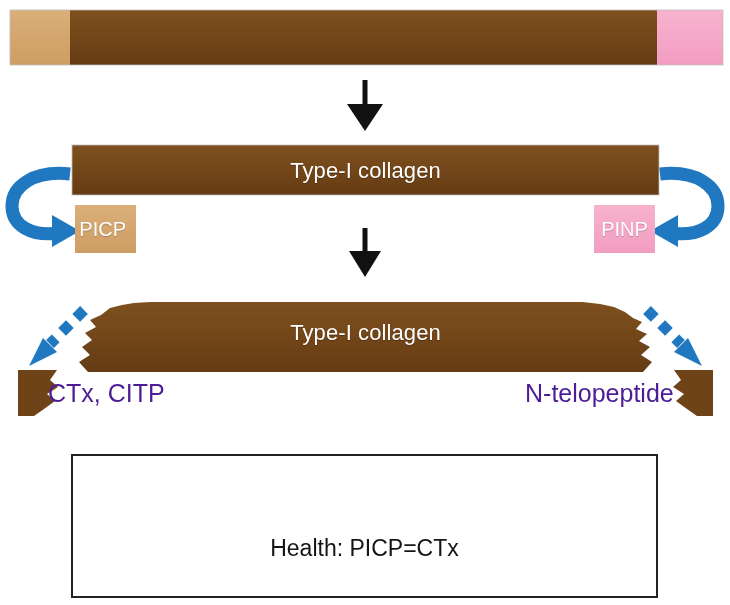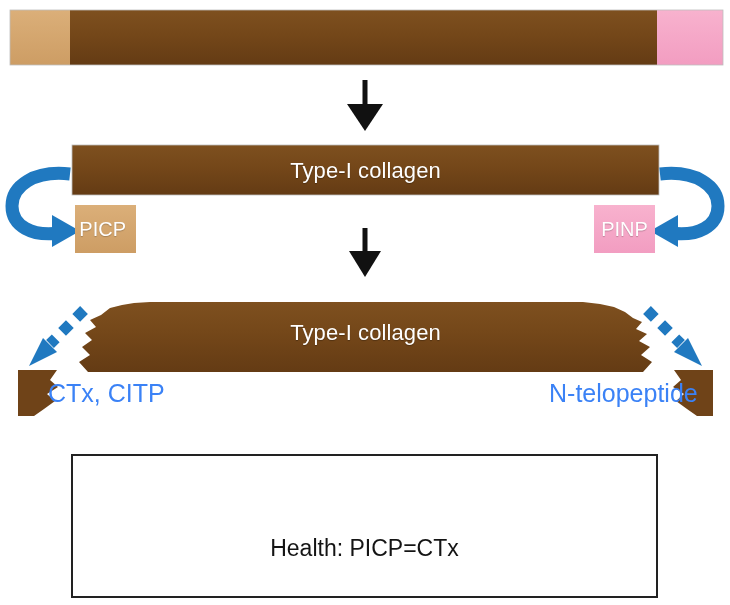--- a/index.html
+++ b/index.html
@@ -36,21 +36,21 @@
     font-size: 22px;
     letter-spacing: 0.1px;
     text-shadow: 0 1px 1px rgba(0,0,0,0.28);
   }
   .chip-label {
     color: #ffffff;
     font-size: 20px;
     text-shadow: 0 1px 1px rgba(0,0,0,0.22);
   }
   .frag-label {
-    color: #3b82f6;
+    color: #4c1d95;
     font-size: 25px;
   }
   .legend-line {
     color: #141414;
     font-size: 23px;
     text-align: center;
     margin-top: 44px;
   }
 </style>
 </head>
@@ -155,20 +155,20 @@
   <div class="lbl bar-label" style="left:72px; top:160px; width:587px; text-align:center;">Type-I collagen</div>
 
   <div class="lbl chip-label" style="left:75px; top:219px; width:51px; text-align:right;">PICP</div>
 
   <div class="lbl chip-label" style="left:594px; top:219px; width:61px; text-align:center;">PINP</div>
 
   <div class="lbl bar-label" style="left:88px; top:322px; width:555px; text-align:center;">Type-I collagen</div>
 
   <div class="lbl frag-label" style="left:48px; top:381px;">CTx, CITP</div>
 
-  <div class="lbl frag-label" style="left:549px; top:381px;">N-telopeptide</div>
+  <div class="lbl frag-label" style="left:525px; top:381px;">N-telopeptide</div>
 
   <div style="position:absolute; left:72px; top:455px; width:585px; height:142px;
               display:flex; flex-direction:column; justify-content:center; gap:11px;">
     <div class="legend-line">Health: PICP=CTx</div>
   </div>
 
 </div>
 
 </body></html>

